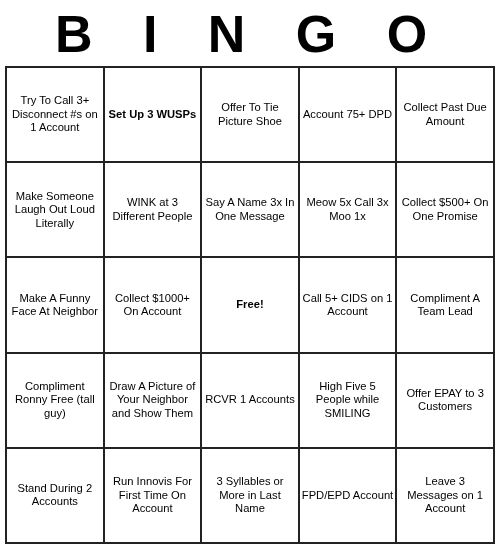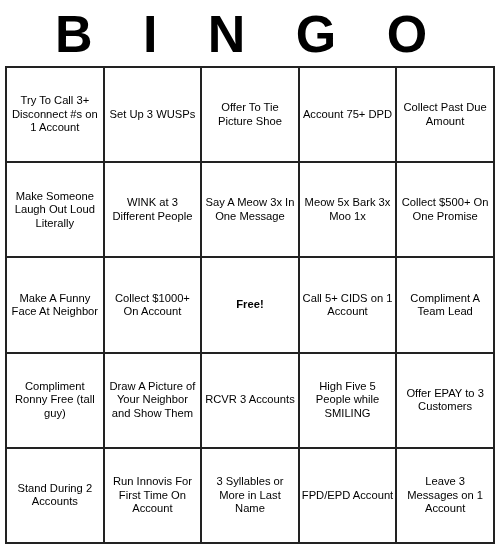--- a/index.html
+++ b/index.html
@@ -38,56 +38,56 @@
       font-family: Arial, sans-serif;
       padding: 2px;
       line-height: 1.2;
     }
     .free-cell {
       font-size: 20px;
       font-weight: bold;
     }
     .big-cell {
       font-size: 17px;
-      font-weight: normal;
+      font-weight: bold;
       line-height: 1.3;
     }
   </style>
 </head>
 <body>
 
 <div class="bingo-title">B I N G O</div>
 
 <table class="bingo-table">
   <tbody id="bingo-body">
       <tr>
         <td>Try To Call 3+ Disconnect #s on 1 Account</td>
         <td class="big-cell">Set Up 3 WUSPs</td>
         <td>Offer To Tie Picture Shoe</td>
         <td>Account 75+ DPD</td>
         <td>Collect Past Due Amount</td>
       </tr>
       <tr>
         <td>Make Someone Laugh Out Loud Literally</td>
         <td>WINK at 3 Different People</td>
-        <td>Say A Meow 3x In One Message</td>
-        <td>Meow 5x Bark 3x Moo 1x</td>
+        <td>Say A Name 3x In One Message</td>
+        <td>Meow 5x Call 3x Moo 1x</td>
         <td>Collect $500+ On One Promise</td>
       </tr>
       <tr>
         <td>Make A Funny Face At Neighbor</td>
         <td>Collect $1000+ On Account</td>
         <td class="free-cell">Free!</td>
         <td>Call 5+ CIDS on 1 Account</td>
         <td>Compliment A Team Lead</td>
       </tr>
       <tr>
         <td>Compliment Ronny Free (tall guy)</td>
         <td>Draw A Picture of Your Neighbor and Show Them</td>
-        <td>RCVR 3 Accounts</td>
+        <td>RCVR 1 Accounts</td>
         <td>High Five 5 People while SMILING</td>
         <td>Offer EPAY to 3 Customers</td>
       </tr>
       <tr>
         <td>Stand During 2 Accounts</td>
         <td>Run Innovis For First Time On Account</td>
         <td>3 Syllables or More in Last Name</td>
         <td>FPD/EPD Account</td>
         <td>Leave 3 Messages on 1 Account</td>
       </tr>

